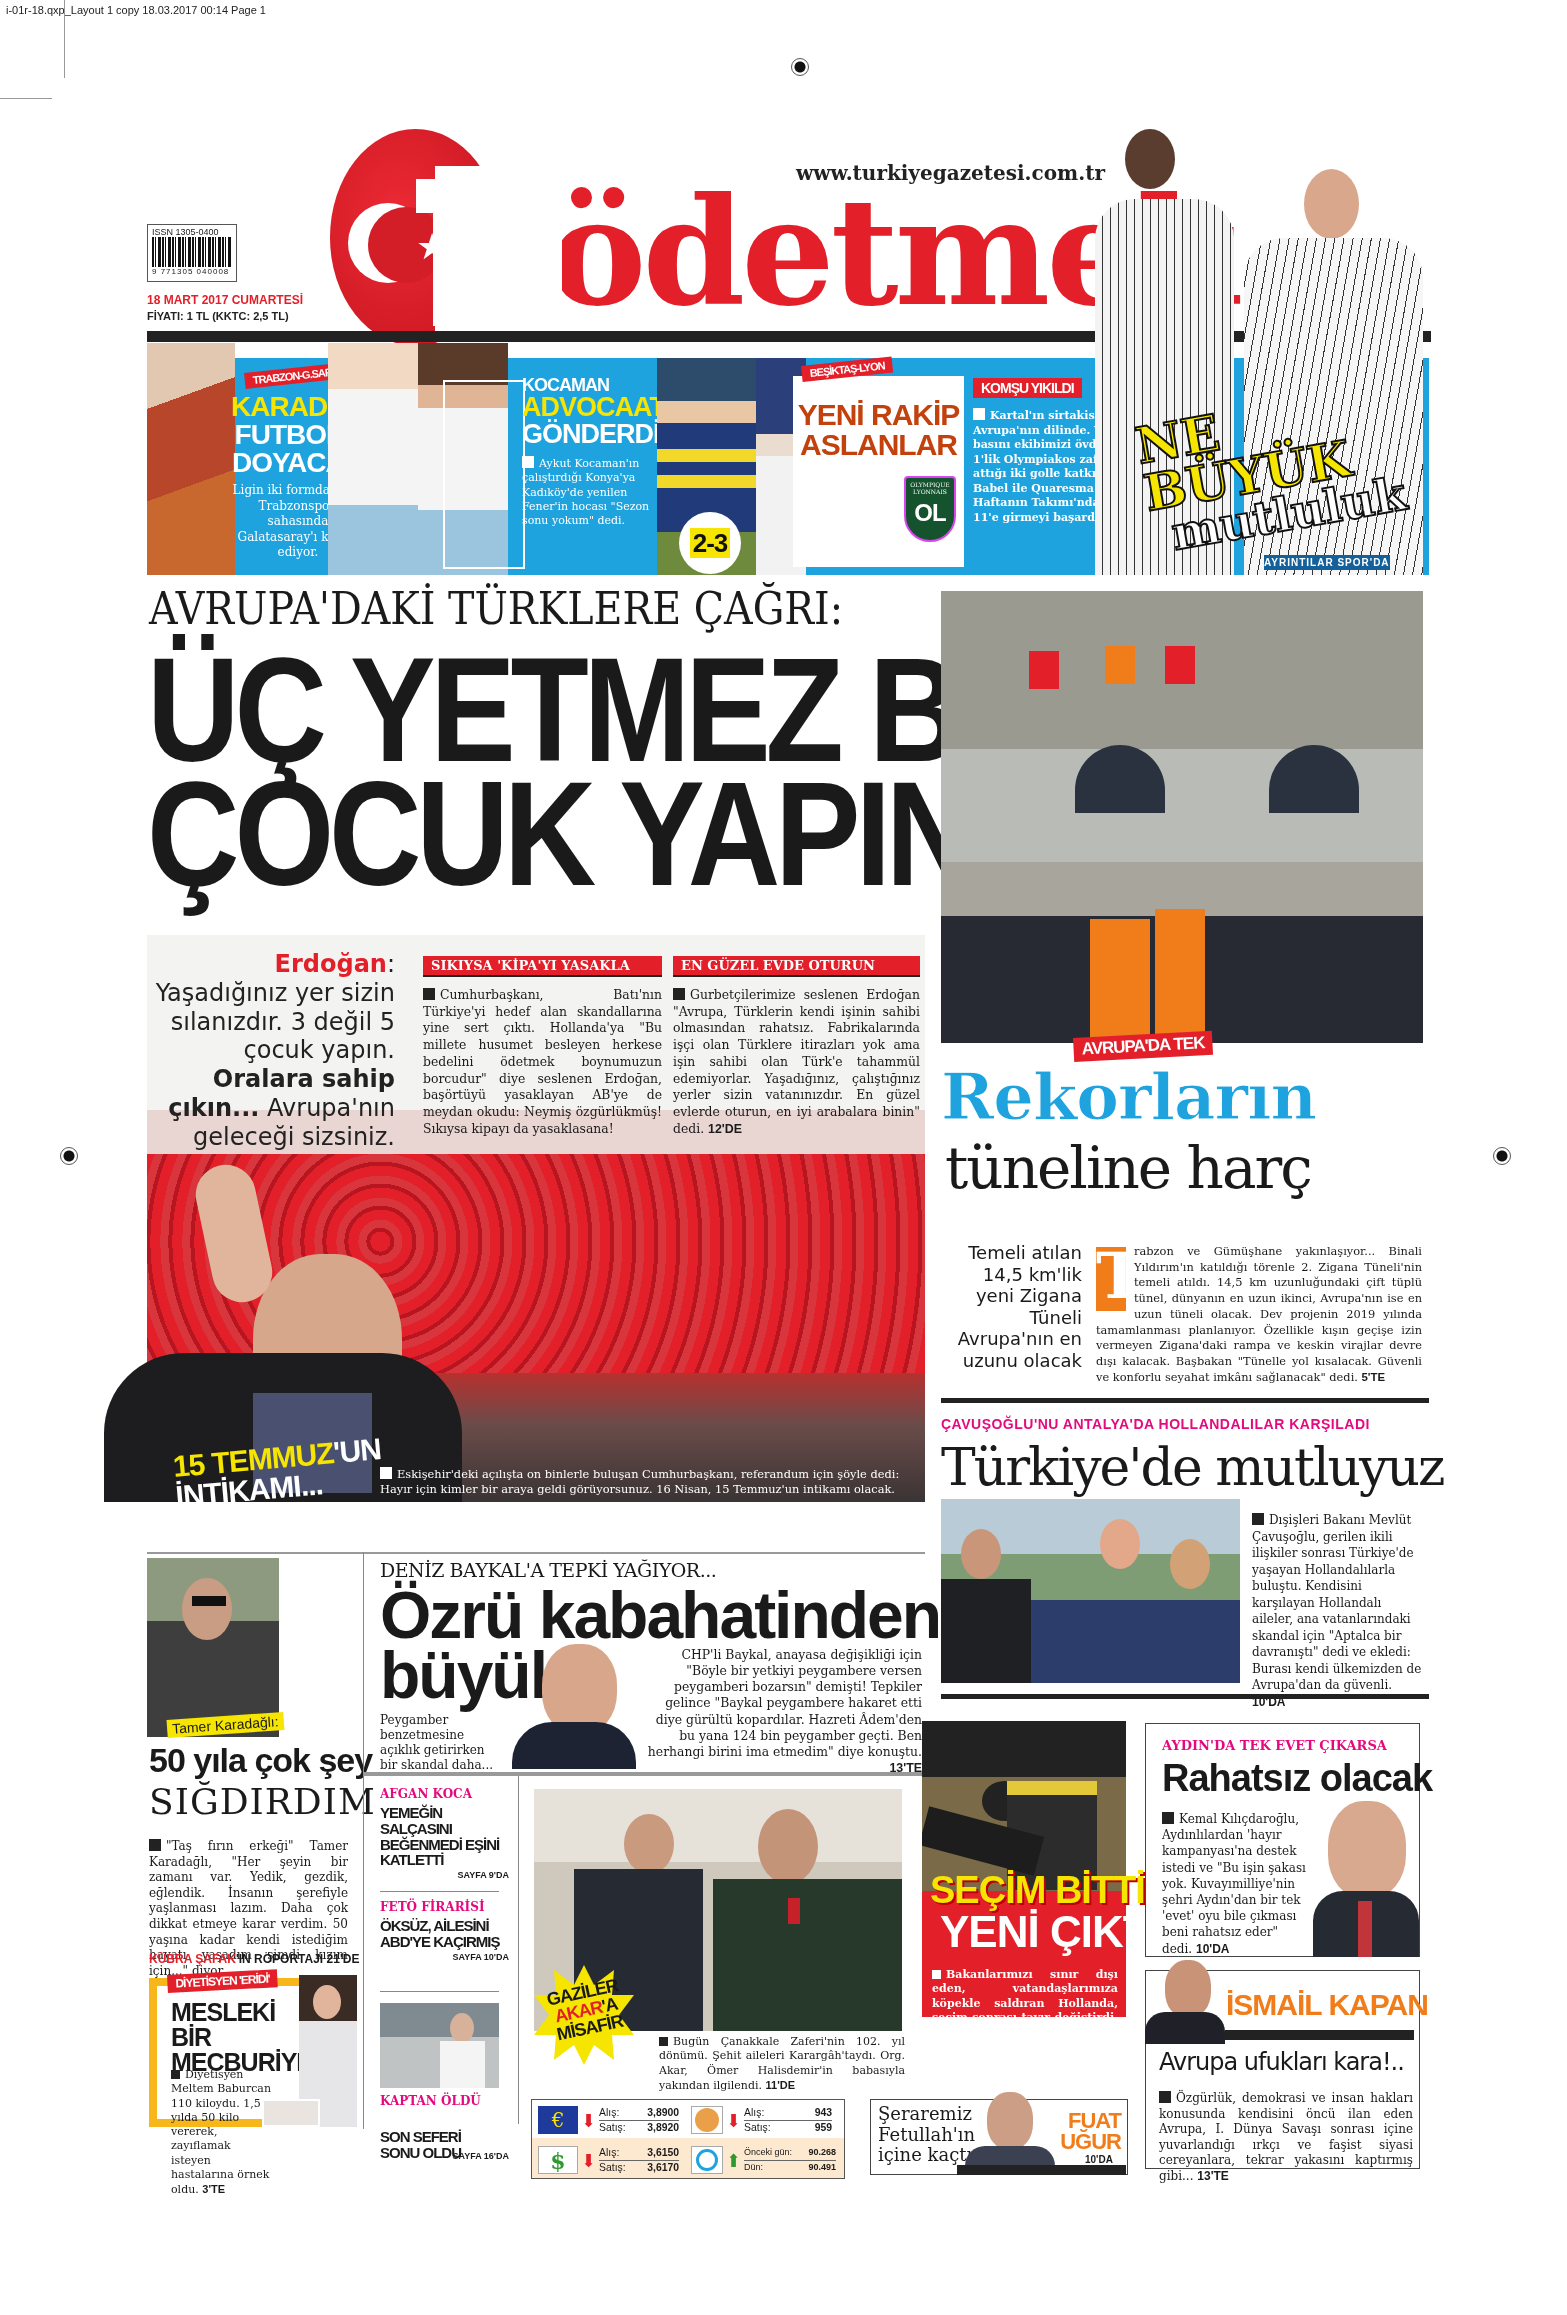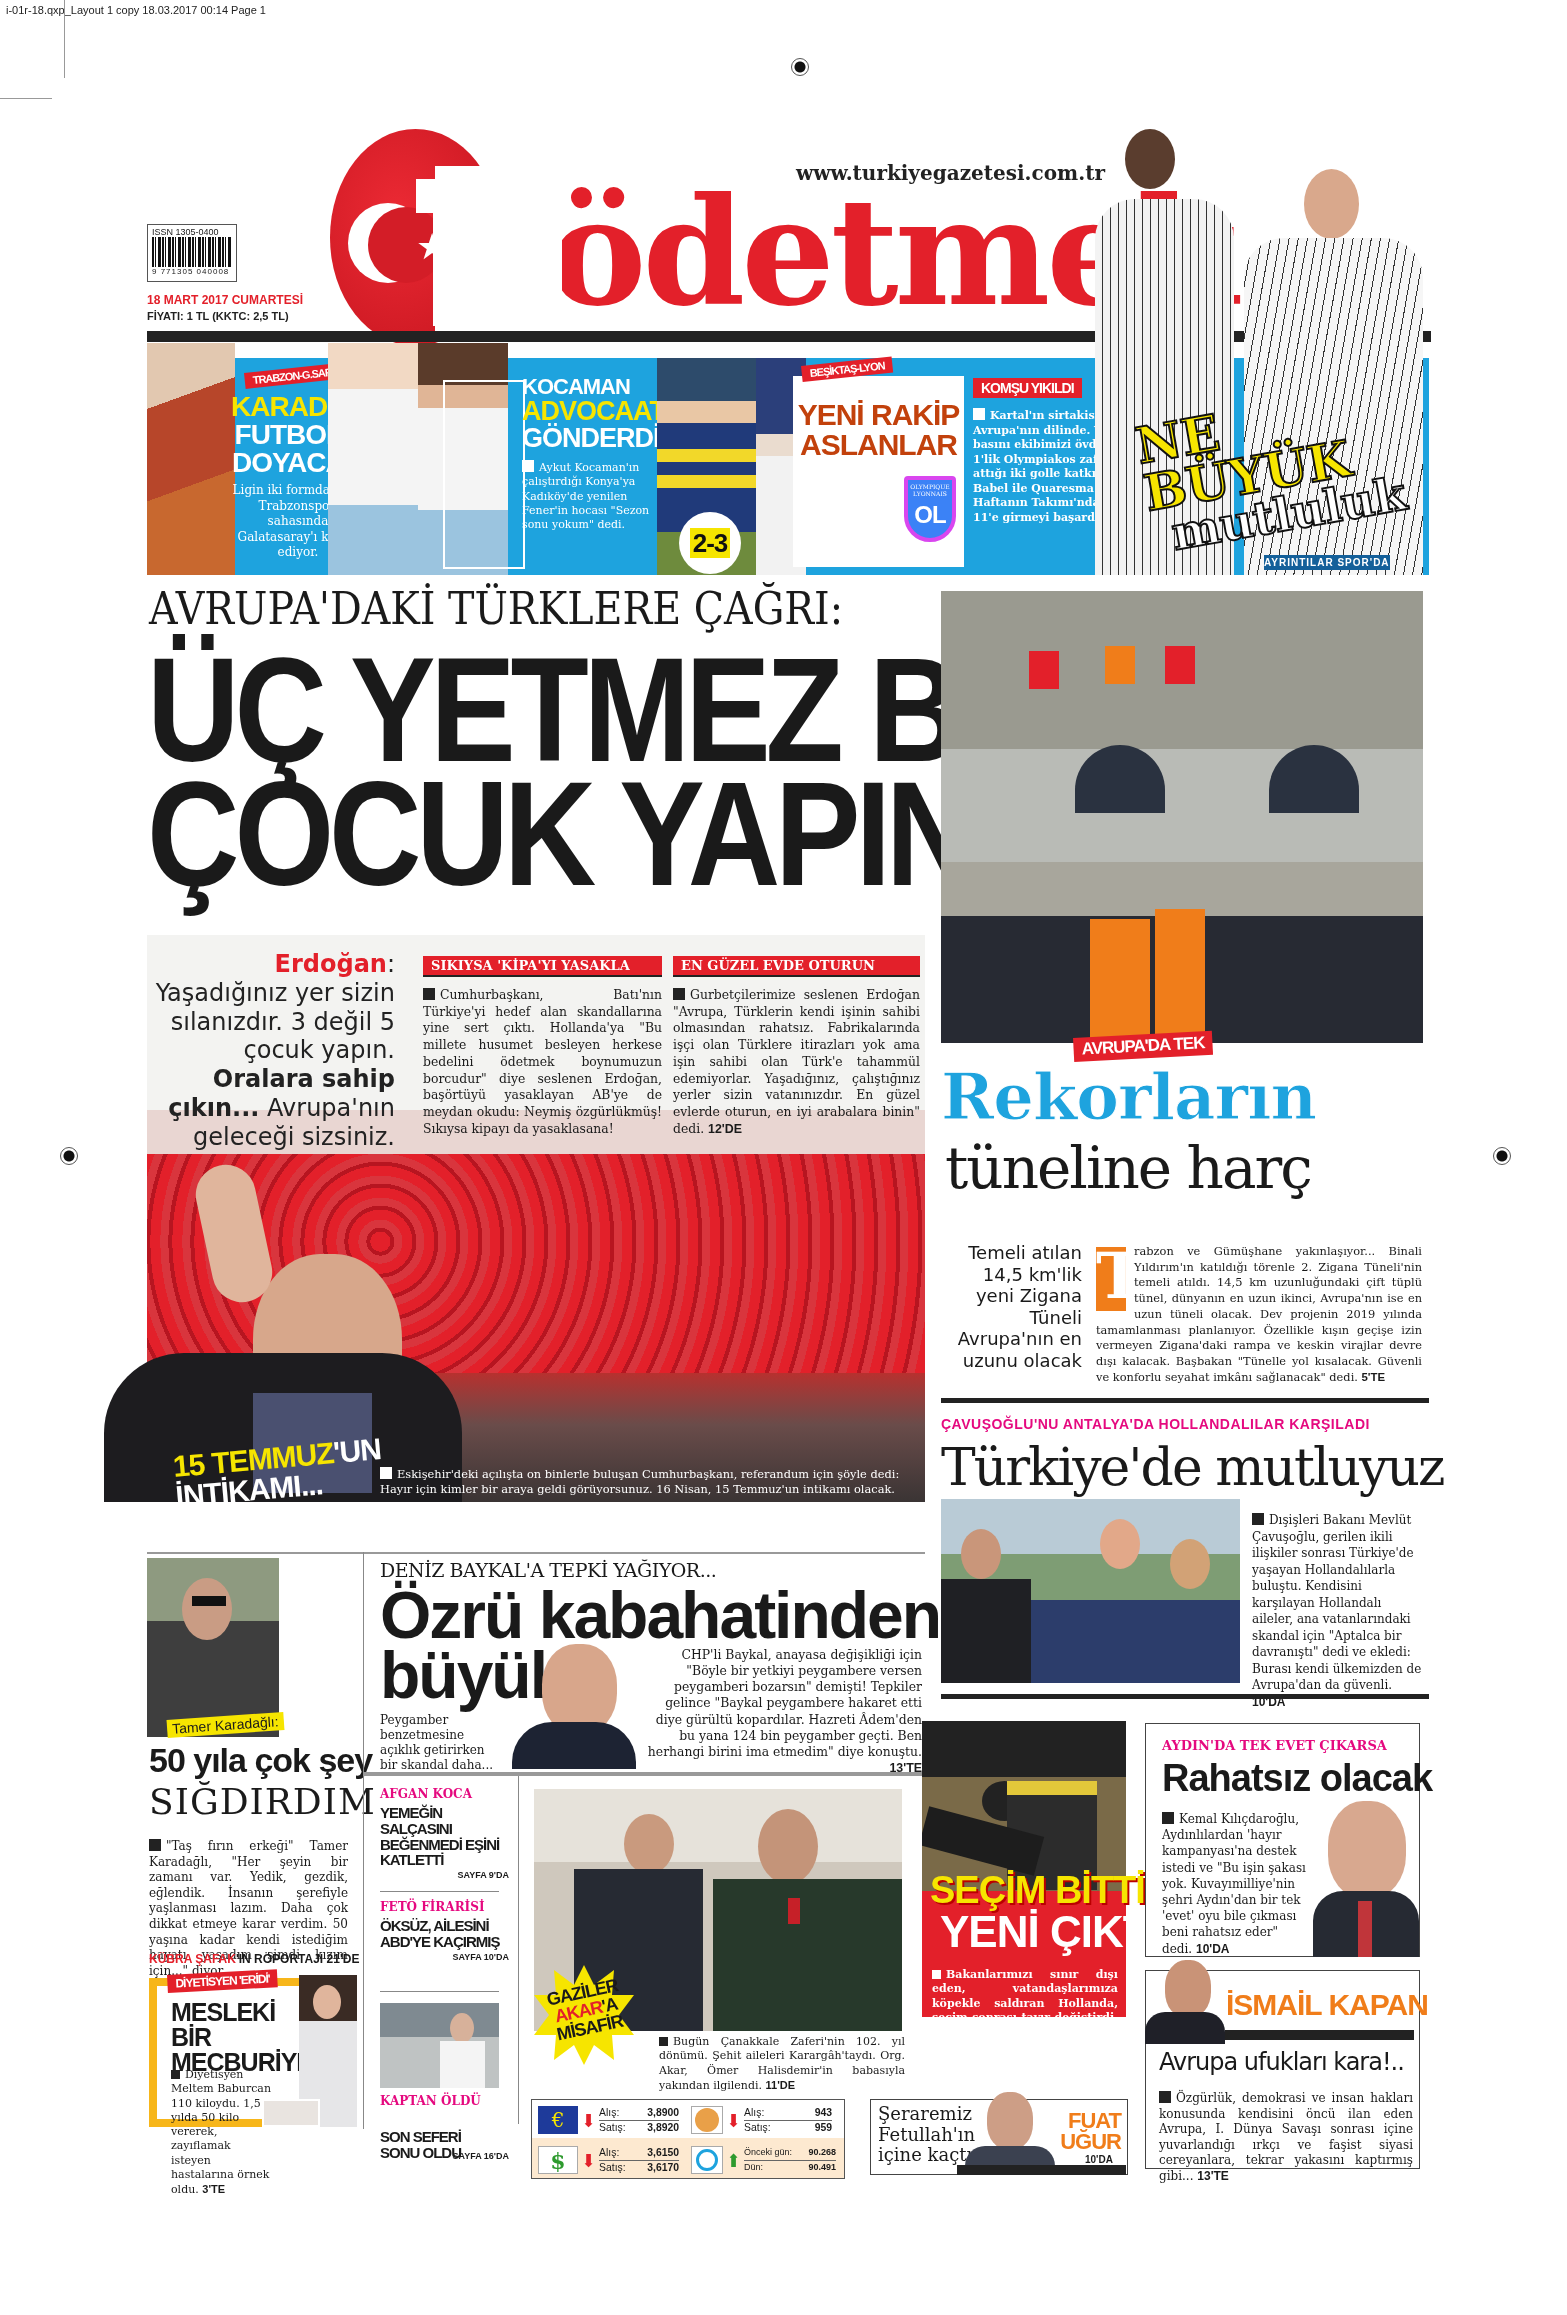--- a/index.html
+++ b/index.html
@@ -62,33 +62,33 @@
   <div class="redlab cond" style="font-size:11px;transform:rotate(-6deg)">TRABZON-G.SARAY</div>
   <div class="cond" style="font-size:28px;color:#f6e500;line-height:1;margin-top:4px">KARADENİZ</div>
   <div class="cond" style="font-size:28px;color:#fff;line-height:1">FUTBOLA DOYACAK</div>
   <div class="serif" style="font-size:12px;color:#fff;line-height:1.3;margin-top:6px">Ligin iki formda ekibi Trabzonspor, sahasında Galatasaray'ı konuk ediyor.</div>
 </div>
 <div class="abs photo" style="left:328px;top:343px;width:124px;height:232px;background:linear-gradient(180deg,#f2d9c4 0 20%,#f4f4f4 20% 70%,#9bc4df 70%)"></div>
 <div class="abs photo" style="left:418px;top:343px;width:90px;height:232px;background:linear-gradient(180deg,#5a3b2a 0 18%,#e0b596 18% 28%,#f4f4f4 28% 72%,#9bc4df 72%)"></div>
 <div class="abs" style="left:443px;top:380px;width:82px;height:189px;border:2px solid #fff"></div>
 
 <div class="abs" style="left:522px;top:376px;width:139px;height:194px">
-  <div class="cond" style="font-size:22px;color:#fff;line-height:1">KOCAMAN</div>
+  <div class="cond" style="font-size:18px;color:#fff;line-height:1">KOCAMAN</div>
   <div class="cond" style="font-size:27px;line-height:1"><span style="color:#f6e500">ADVOCAAT</span><span style="color:#fff">'I</span></div>
   <div class="cond" style="font-size:27px;color:#fff;line-height:1">GÖNDERDİ</div>
   <div class="serif" style="font-size:11px;color:#fff;line-height:1.3;margin-top:8px"><span class="bul" style="background:#fff"></span><span>Aykut Kocaman'ın çalıştırdığı Konya'ya Kadıköy'de yenilen Fener'in hocası "Sezon sonu yokum" dedi.</span></div>
 </div>
 <div class="abs photo" style="left:657px;top:358px;width:139px;height:217px;background:linear-gradient(180deg,#2d4b6b 0 20%,#e9c7a5 20% 30%,#203a7a 30% 42%,#f2d829 42% 48%,#203a7a 48% 54%,#f2d829 54% 60%,#203a7a 60% 80%,#6e8b3d 80%)"></div>
 <div class="abs cond" style="left:679px;top:512px;width:62px;height:62px;border-radius:50%;background:#fff;color:#111;font-size:26px;text-align:center;line-height:62px"><span style="background:#f6e500;padding:0 3px">2-3</span></div>
 
 <div class="abs photo" style="left:756px;top:358px;width:50px;height:217px;background:linear-gradient(180deg,#2b3f7a 0 35%,#eadccf 35% 45%,#f2f2f2 45%)"></div>
 <div class="abs" style="left:793px;top:376px;width:171px;height:191px;background:#fff">
   <div class="redlab cond" style="font-size:11px;position:absolute;left:8px;top:-10px;transform:rotate(-6deg)">BEŞİKTAŞ-LYON</div>
   <div class="cond" style="font-size:30px;color:#c2410c;line-height:1;text-align:center;margin-top:24px;padding:0 0">YENİ RAKİP ASLANLAR</div>
-  <div class="abs" style="right:8px;top:100px;width:52px;height:66px;background:#3b82f6;border:4px solid #d946ef;border-radius:4px 4px 26px 26px;color:#fff;font-size:6px;text-align:center;padding-top:3px"><span>OLYMPIQUE LYONNAIS</span><div class="cond" style="font-size:24px;color:#fff;margin-top:4px">OL</div></div>
+  <div class="abs" style="right:8px;top:100px;width:52px;height:66px;background:#14532d;border:2px solid #d946ef;border-radius:4px 4px 26px 26px;color:#fff;font-size:6px;text-align:center;padding-top:3px"><span>OLYMPIQUE LYONNAIS</span><div class="cond" style="font-size:24px;color:#fff;margin-top:4px">OL</div></div>
 </div>
 
 <div class="abs" style="left:973px;top:378px;width:169px;height:189px">
   <div class="redlab cond" style="font-size:14px">KOMŞU YIKILDI</div>
   <div class="serif" style="font-size:11px;color:#fff;font-weight:bold;line-height:1.32;margin-top:10px"><span class="bul" style="background:#fff"></span><span>Kartal'ın sirtakisi Avrupa'nın dilinde. Yunan basını ekibimizi övdü. 4-1'lik Olympiakos zaferine attığı iki golle katkı veren Babel ile Quaresma UEFA Haftanın Takımı'nda ilk 11'e girmeyi başardı.</span></div>
 </div>
 
 <div class="abs photo" style="left:1085px;top:129px;width:344px;height:446px">
   <div class="abs" style="left:40px;top:0;width:50px;height:60px;border-radius:50%;background:#5a3d2e"></div>
   <div class="abs" style="left:10px;top:70px;width:139px;height:378px;border-radius:40px 40px 0 0;background:repeating-linear-gradient(90deg,#f3f3f3 0 7px,#333 7px 8px)"></div>

